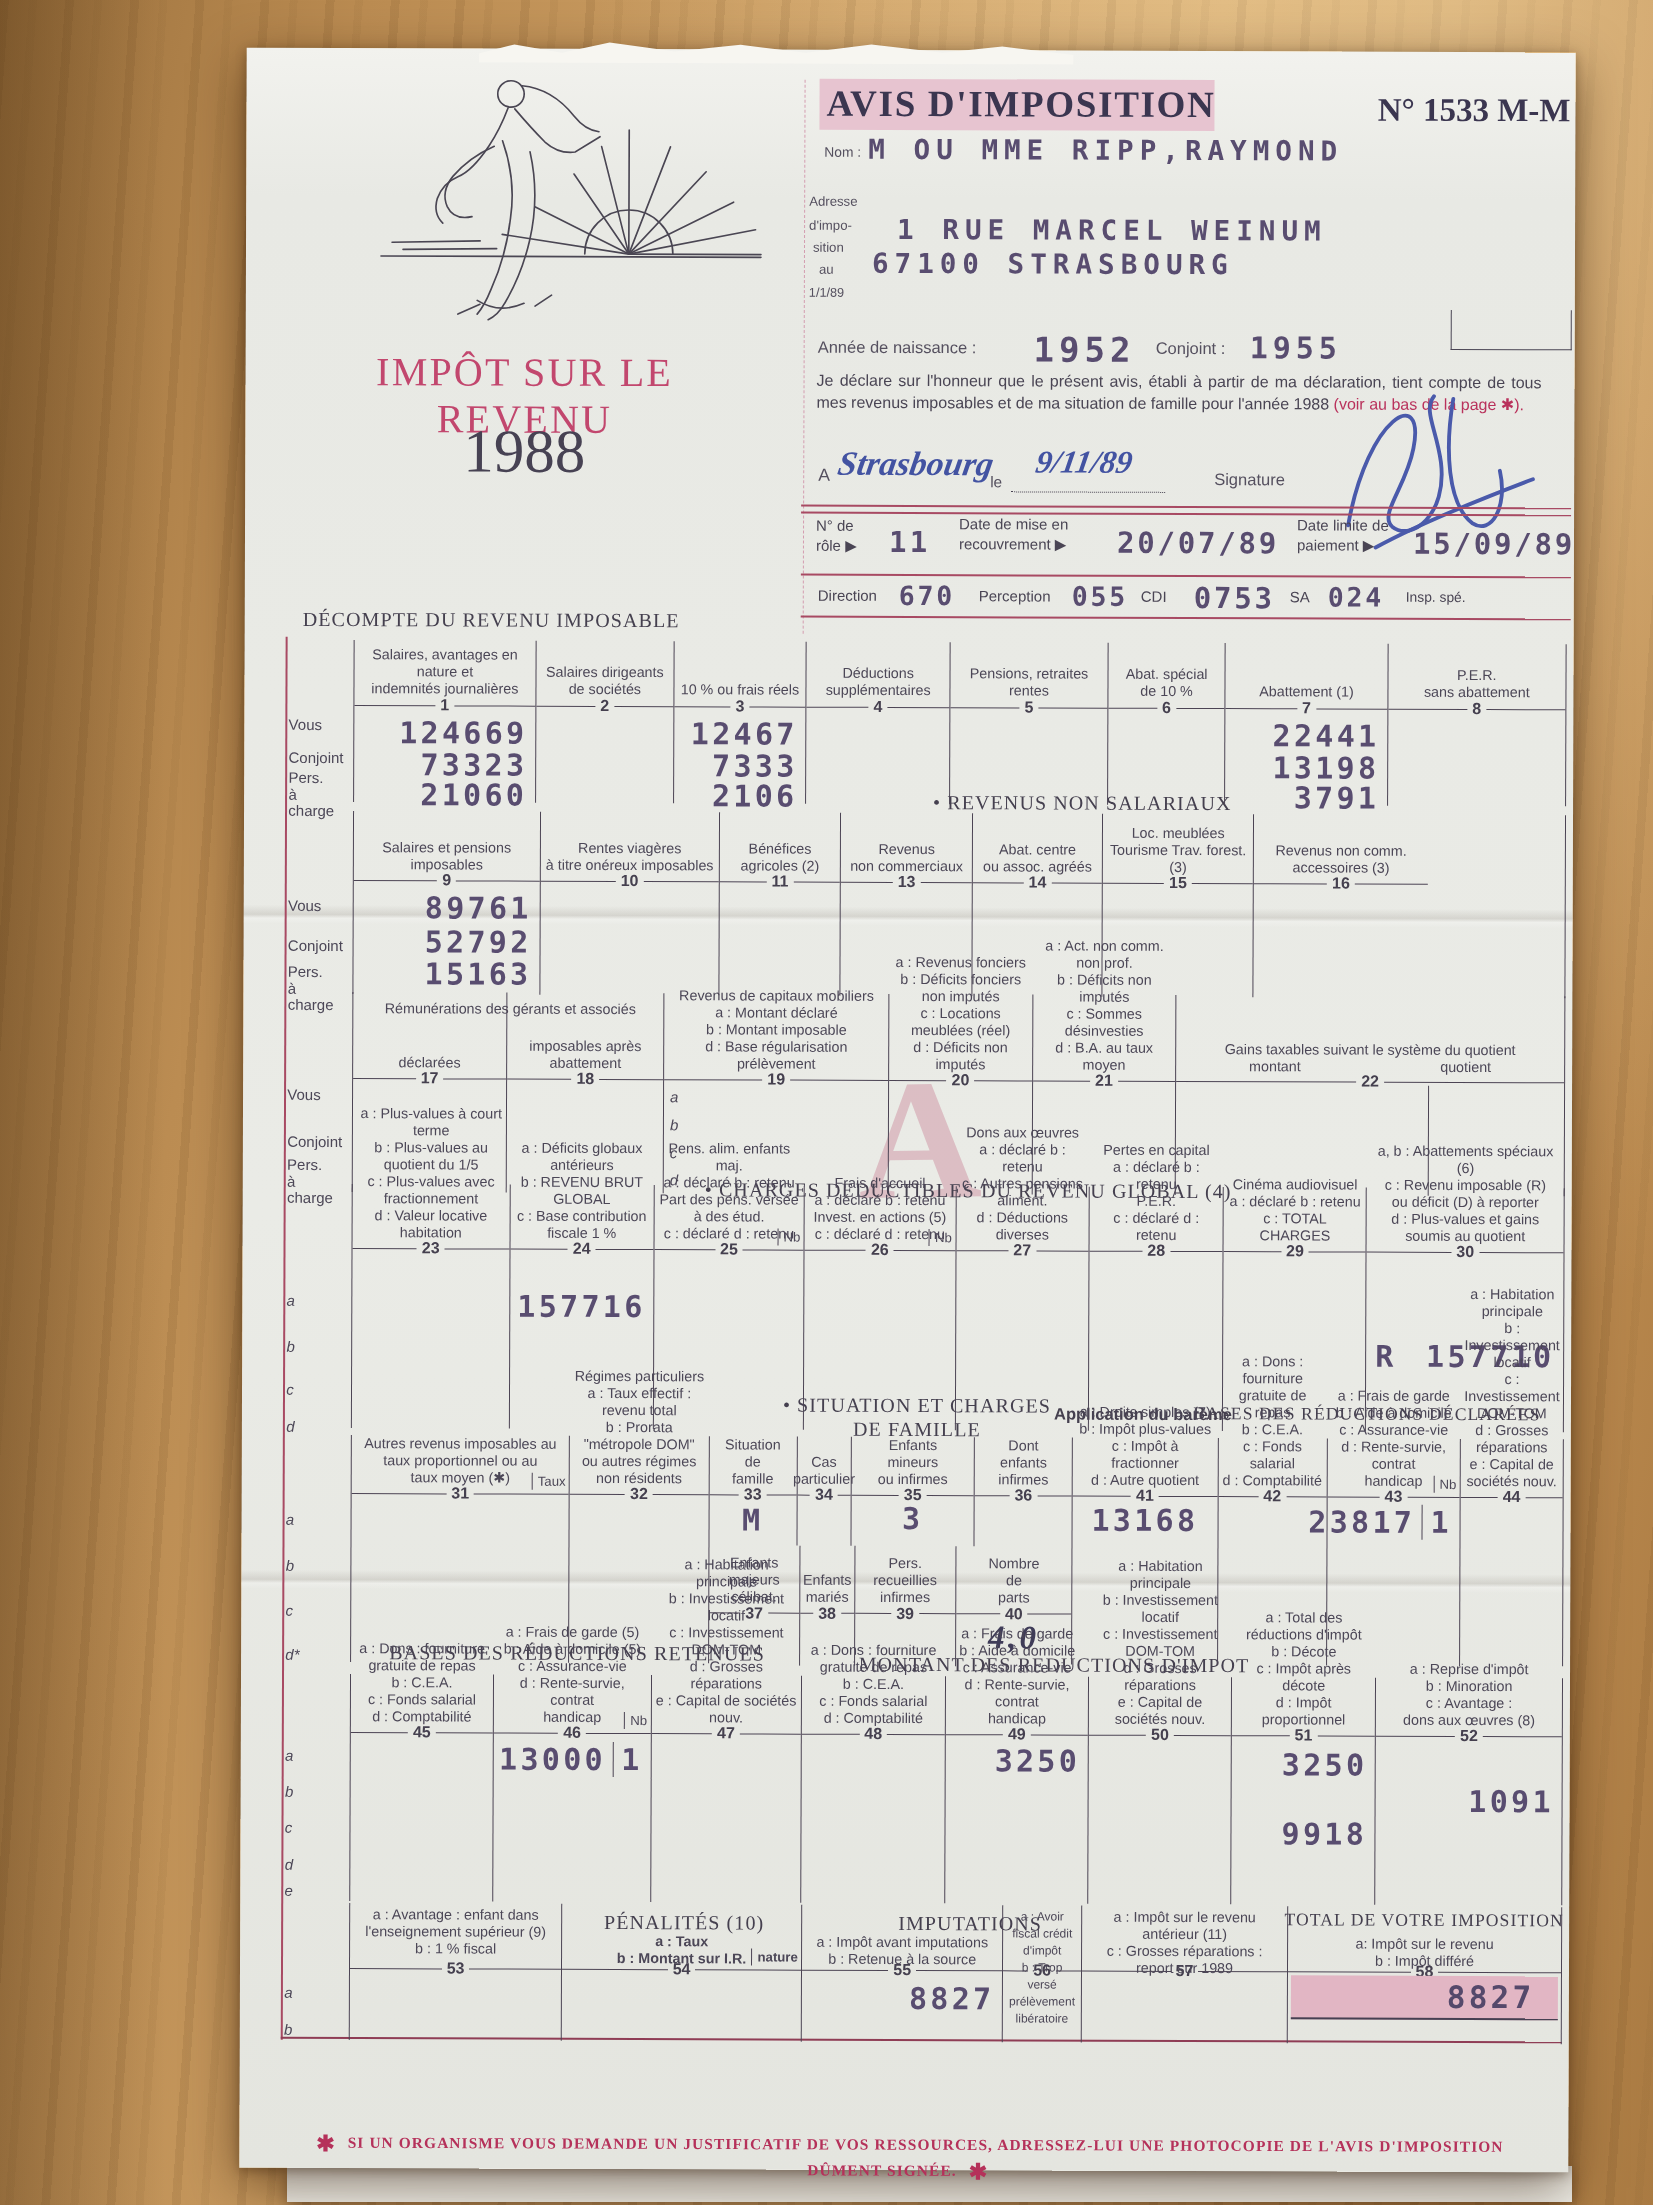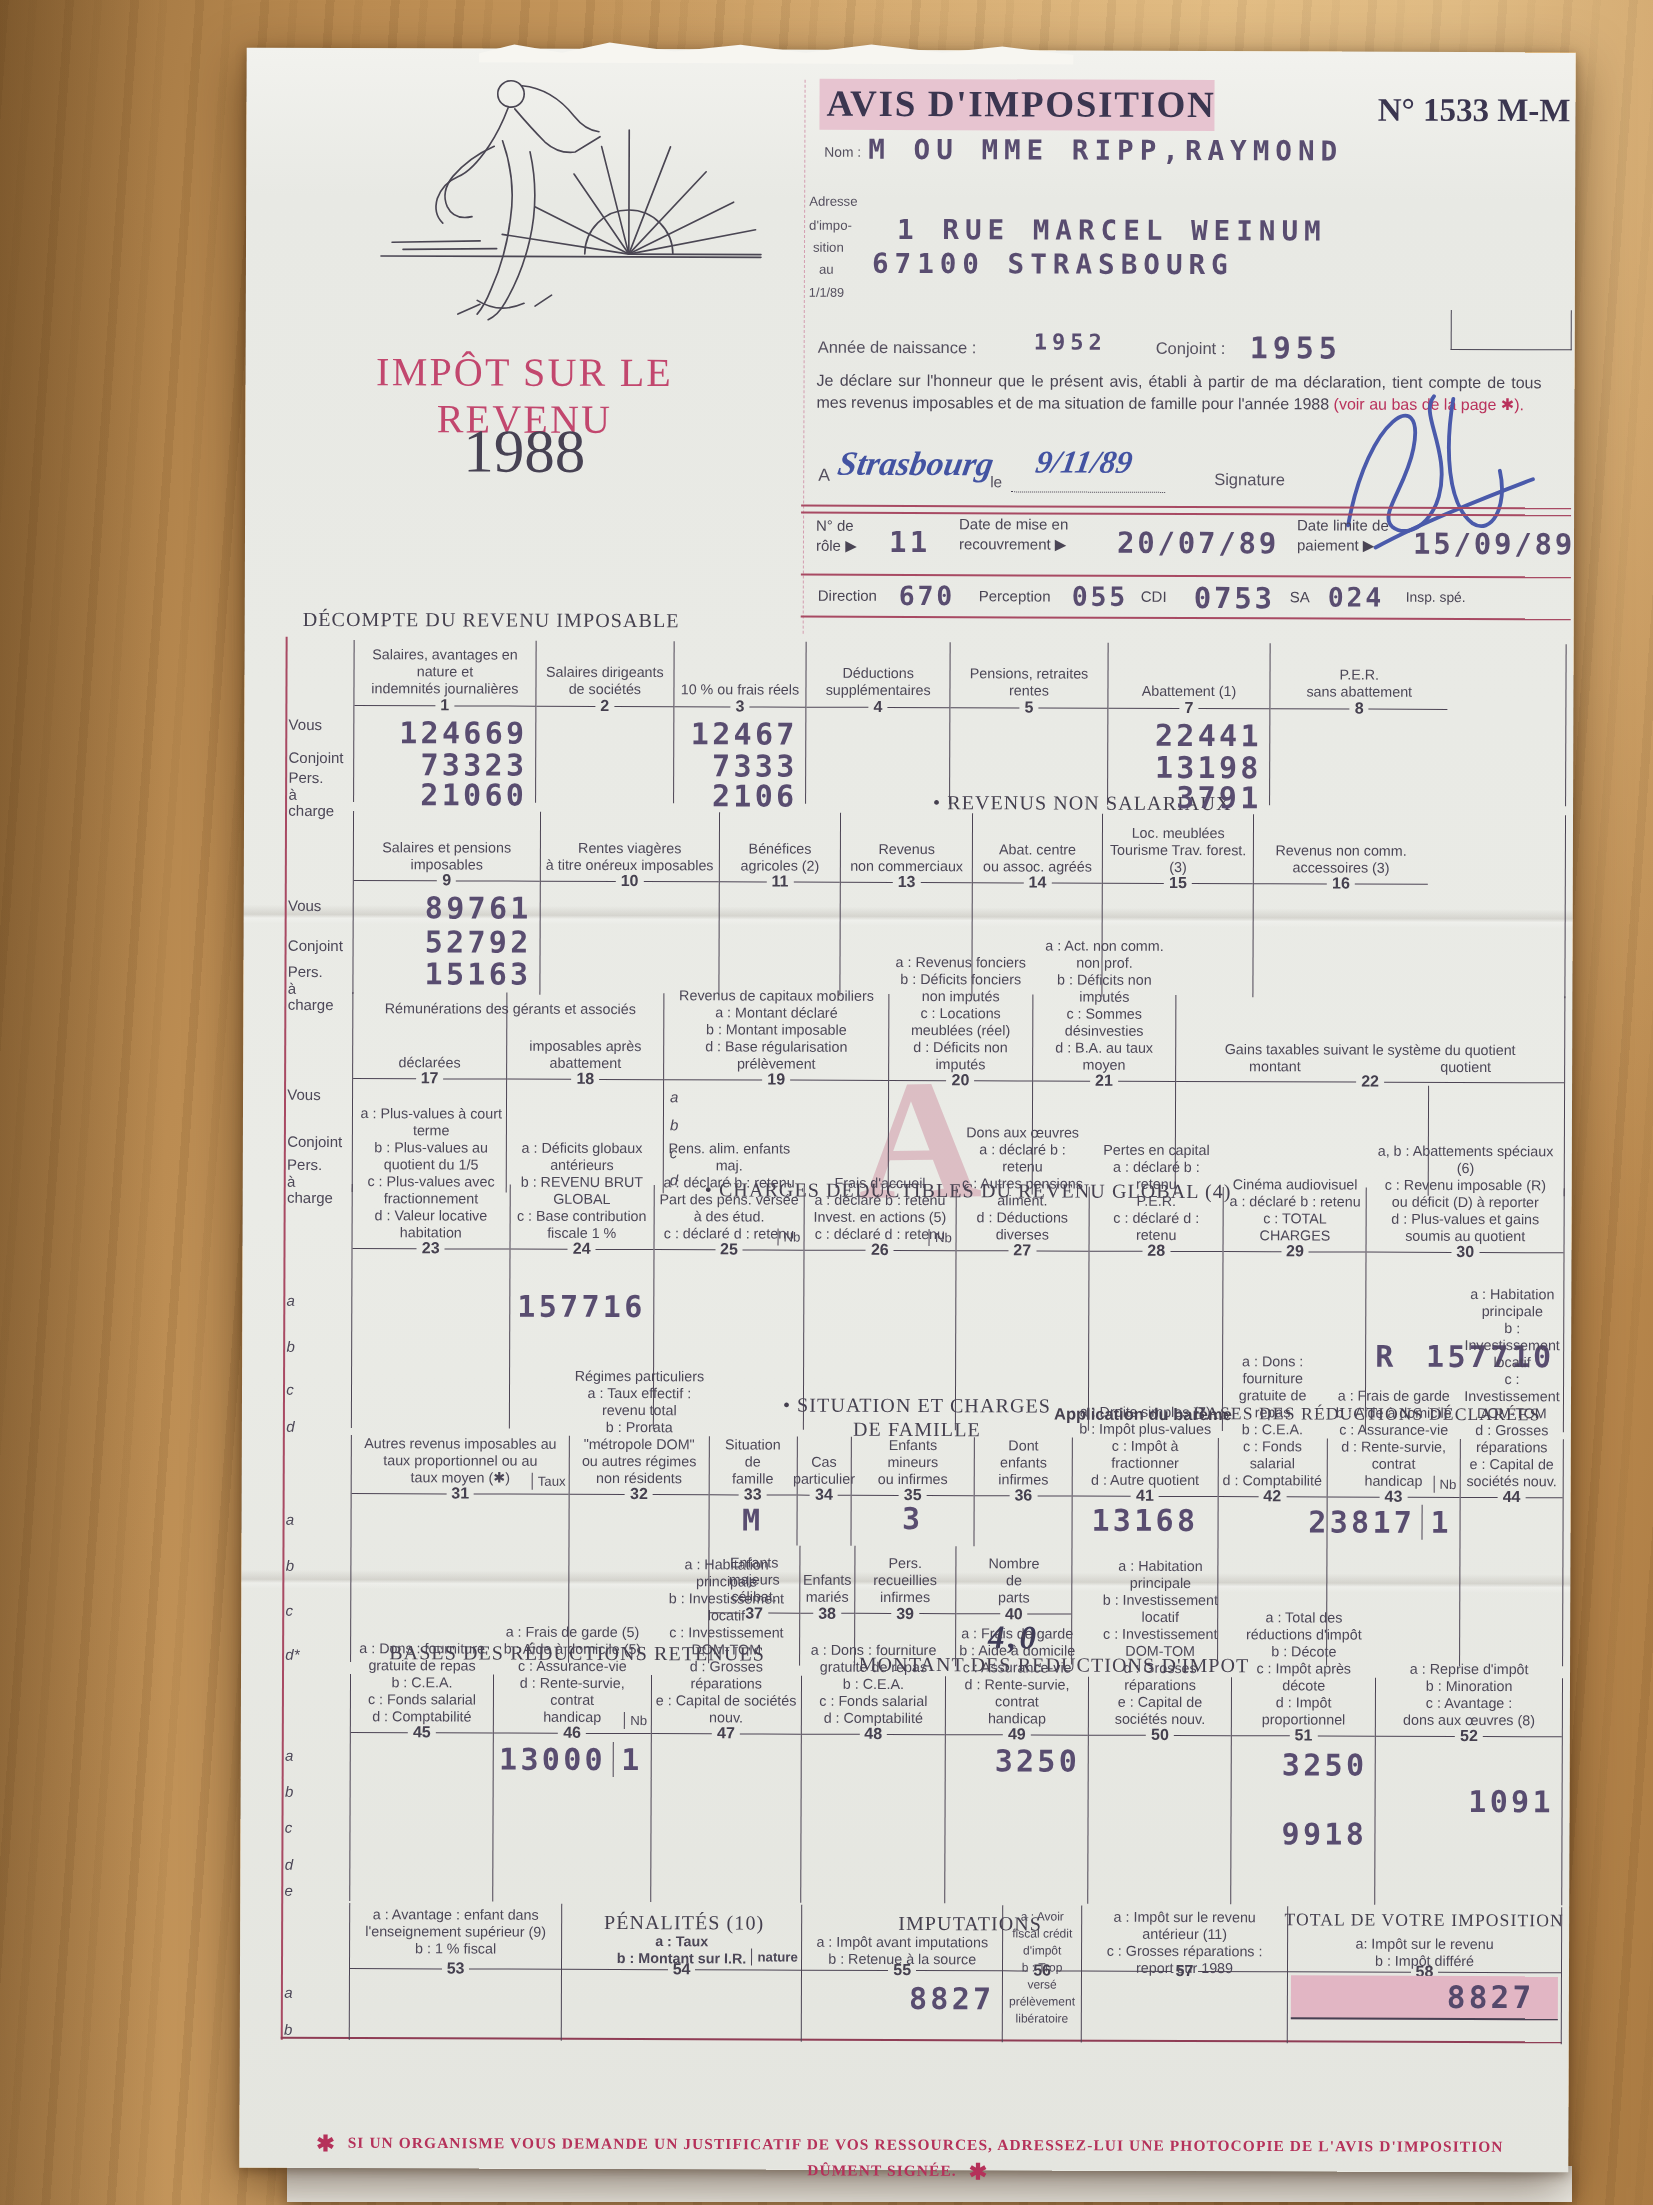--- a/index.html
+++ b/index.html
@@ -129,21 +129,21 @@
     <div class="abs slab" style="left:578px;top:95px;">Nom :</div>
     <div class="abs mono tval" style="left:622px;top:83px;">M OU MME RIPP,RAYMOND</div>
     <div class="abs slab" style="left:563px;top:144px;font-size:13.2px">Adresse</div>
     <div class="abs slab" style="left:563px;top:168px;font-size:13.2px">d'impo-</div>
     <div class="abs slab" style="left:567px;top:190px;font-size:13.2px">sition</div>
     <div class="abs slab" style="left:573px;top:212px;font-size:13.2px">au</div>
     <div class="abs slab" style="left:563px;top:236px;font-size:12.7px">1/1/89</div>
     <div class="abs mono tval" style="left:651px;top:163px;">1   RUE MARCEL WEINUM</div>
     <div class="abs mono tval" style="left:626px;top:197px;">67100 STRASBOURG</div>
     <div class="abs slab" style="left:572px;top:288px;font-size:16.5px">Année de naissance :</div>
-    <div class="abs mono" style="left:788px;top:279px;font-size:22px;letter-spacing:5px">1952</div>
+    <div class="abs mono" style="left:788px;top:279px;font-size:34px;letter-spacing:5px">1952</div>
     <div class="abs slab" style="left:910px;top:288px;font-size:16.5px">Conjoint :</div>
     <div class="abs mono" style="left:1004px;top:279px;font-size:30px;letter-spacing:5px">1955</div>
     <div class="abs" id="bracket"></div>
     <div class="abs" id="decl">
       <span>Je déclare sur l'honneur que le présent avis, établi à partir de ma déclaration, tient compte de tous mes revenus imposables et de ma situation de famille pour l'année 1988 </span><span class="red">(voir au bas de la page ✱).</span>
     </div>
     <div class="abs slab" style="left:573px;top:415px;font-size:17.6px">A</div>
     <div class="abs hand" style="left:593px;top:395px;font-size:34px">Strasbourg</div>
     <div class="abs slab" style="left:745px;top:423px;font-size:15.4px">le</div>
     <div class="abs dot-line" style="left:766px;top:441px;width:154px;height:0"></div>
@@ -284,20 +284,32 @@
                 <div class="chl">Pensions, retraites</div>
                 <div class="chl">rentes</div>
               </div>
               <div class="numline">
                 <i></i>
                 <span>5</span>
                 <i></i>
               </div>
               <div class="cbody" style="height: 94px;"></div>
             </div>
+            <div class="col" style="width: 9.7%;">
+              <div class="chead" style="height: 62px;">
+                <div class="chl">Abat. spécial</div>
+                <div class="chl">de 10 %</div>
+              </div>
+              <div class="numline">
+                <i></i>
+                <span>6</span>
+                <i></i>
+              </div>
+              <div class="cbody" style="height: 94px;"></div>
+            </div>
             <div class="col" style="width: 13.4%;">
               <div class="chead" style="height: 62px;">
                 <div class="chl">Abattement (1)</div>
               </div>
               <div class="numline">
                 <i></i>
                 <span>7</span>
                 <i></i>
               </div>
               <div class="cbody" style="height: 94px;">

